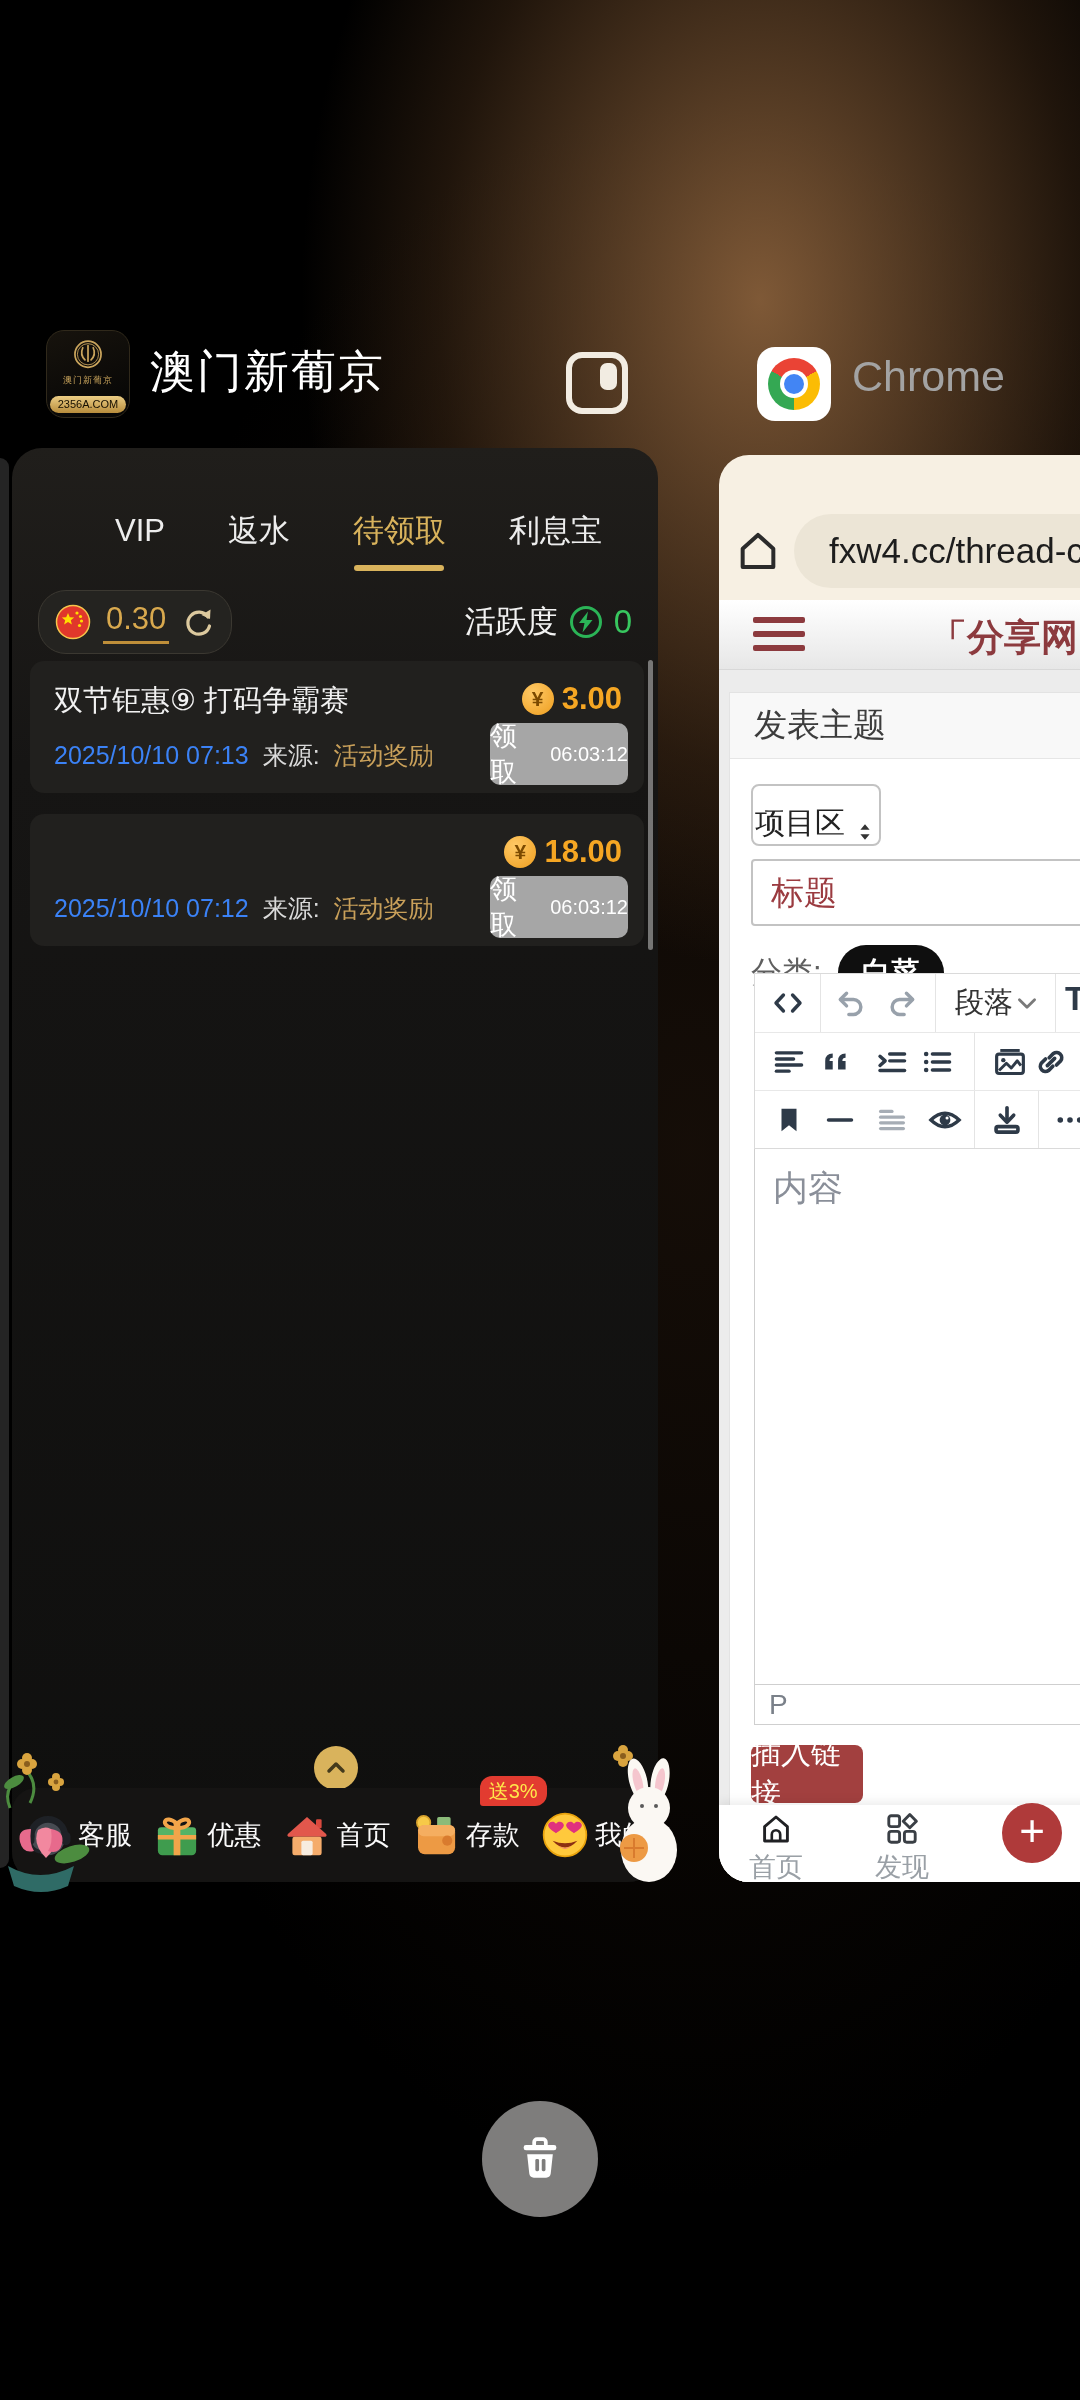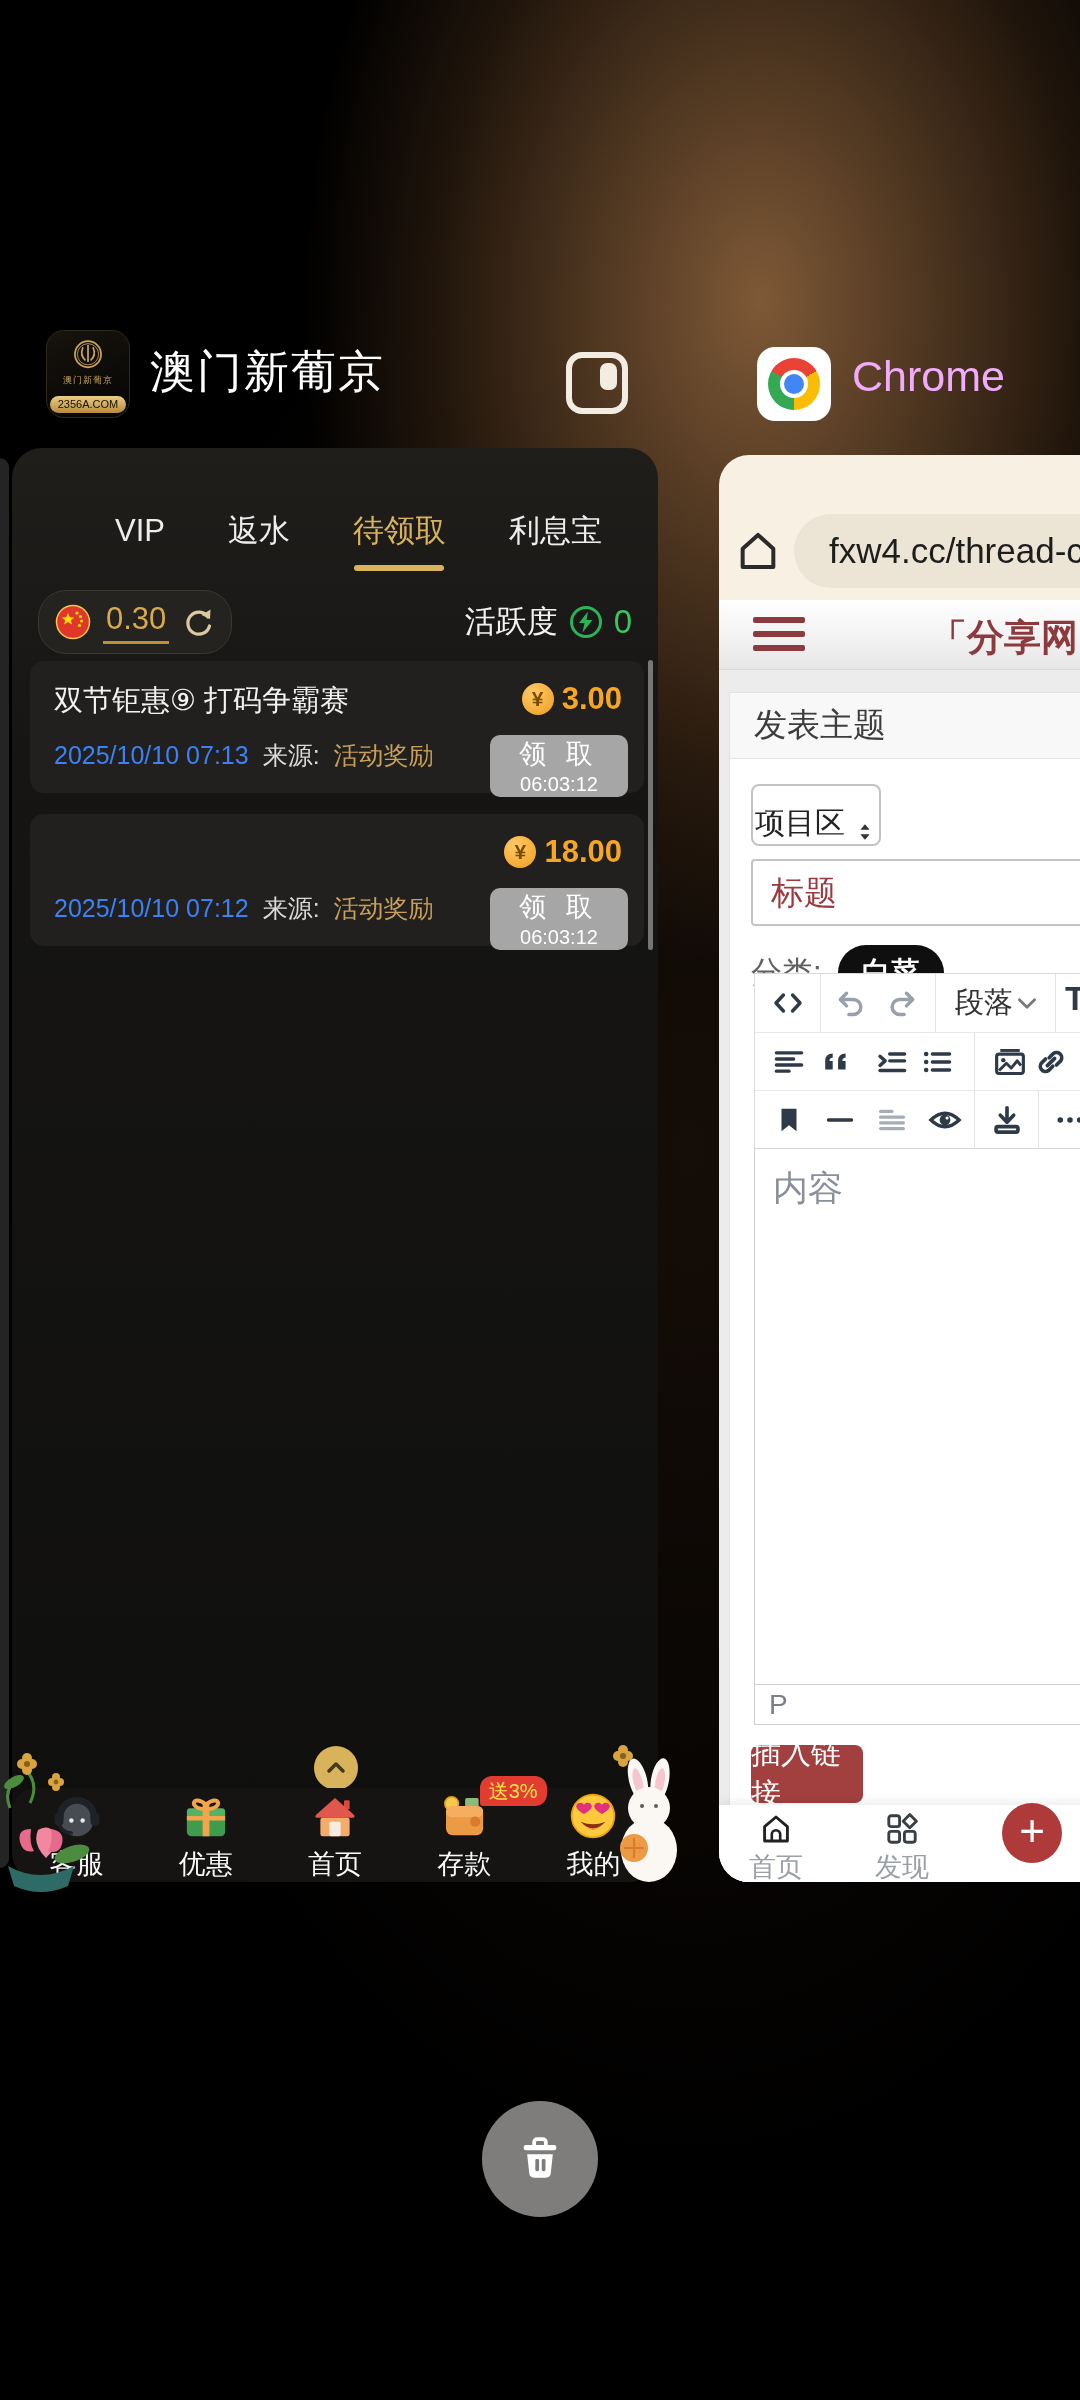--- a/index.html
+++ b/index.html
@@ -26,21 +26,21 @@
 #ffWin{left:566px;top:352px;width:62px;height:62px;border:6px solid #F2ECE2;border-radius:16px}
 #ffWin i{position:absolute;right:5px;top:5px;width:17px;height:27px;border-radius:7px;background:#F2ECE2}
 
 
 #chIcon{left:757px;top:347px;width:74px;height:74px;background:#fff;border-radius:18px;
   display:flex;align-items:center;justify-content:center}
 .chromeBall{width:52px;height:52px;border-radius:50%;position:relative;
   background:conic-gradient(from 300deg,#EA4335 0 120deg,#FBBC04 0 240deg,#34A853 0)}
 .chromeBall::before{content:"";position:absolute;inset:12px;background:#fff;border-radius:50%}
 .chromeBall::after{content:"";position:absolute;inset:16px;background:#4285F4;border-radius:50%}
-#chTitle{left:852px;top:352px;font-size:43px;color:#f0abfc}
+#chTitle{left:852px;top:352px;font-size:43px;color:#a3a3a3}
 
 
 #adjEdge{left:0;top:458px;width:9px;height:1410px;background:#242424;border-radius:0 10px 10px 0}
 
 
 #leftCard{left:12px;top:448px;width:646px;height:1434px;border-radius:30px;overflow:hidden;z-index:1;
   background:linear-gradient(180deg,#201e1b 0%,#161514 22%,#0f0f0e 100%)}
 .tabsRow{position:absolute;left:0;top:44px;width:100%;height:78px;display:flex;align-items:center;padding:0 20px}
 .tab{color:#ededed;font-size:31px;margin-left:63px;position:relative;white-space:nowrap}
 .tabClip{width:52px;overflow:hidden;margin-left:20px}
@@ -54,29 +54,29 @@
 .actLbl{color:#f2f2f2;font-size:31px}
 .actVal{color:#38C75F;font-size:33px}
 .rc{position:absolute;left:18px;width:614px;height:132px;background:#21201e;border-radius:14px;padding:20px 24px}
 .rcTitle{color:#f2f2f2;font-size:29px}
 .rcAmtWrap{position:absolute;right:22px;top:20px;display:flex;align-items:center;gap:8px}
 .coin{width:32px;height:32px;border-radius:50%;background:radial-gradient(circle at 35% 30%,#FFC966,#EE9E1F);
   color:#7c4a00;font-size:21px;font-weight:bold;display:flex;align-items:center;justify-content:center}
 .rcAmt{color:#F5A623;font-size:31px;font-weight:bold}
 .rcMeta{position:absolute;left:24px;top:78px;display:flex;gap:14px;font-size:25px;align-items:baseline}
 .rcTime{color:#3b82f6}.rcSrcL{color:#dadada}.rcSrcV{color:#C9A05A}
-.claim{position:absolute;right:16px;top:74px;width:138px;height:62px;background:#A6A6A6;border-radius:10px;
-  display:flex;flex-direction:column;align-items:center;justify-content:center;color:#fff}
+.claim{position:absolute;right:16px;top:62px;width:138px;height:62px;background:#A6A6A6;border-radius:10px;
+  display:flex;flex-direction:row;align-items:center;justify-content:center;color:#fff}
 .claimL{font-size:27px;letter-spacing:6px}
 .claimC{font-size:20px;margin-top:1px}
 .sbar{position:absolute;right:5px;top:212px;width:5px;height:290px;border-radius:3px;background:rgba(235,235,235,.45)}
 .collapseBtn{position:absolute;left:302px;top:1298px;width:44px;height:44px;border-radius:50%;background:#D9B35C;
   display:flex;align-items:center;justify-content:center}
 .lnav{position:absolute;left:0;right:0;bottom:0;height:94px;background:#151413;border-radius:24px 24px 0 0;display:flex}
-.lnavItem{flex:1;display:flex;flex-direction:column;align-items:center;justify-content:center;gap:3px;position:relative}
+.lnavItem{flex:1;display:flex;flex-direction:row;align-items:center;justify-content:center;gap:3px;position:relative}
 .lnavLbl{color:#fafafa;font-size:27px}
 .navBadge{position:absolute;top:-12px;left:62%;background:#E23B30;color:#FFE84A;font-size:20px;line-height:1;
   padding:5px 9px;border-radius:12px 12px 12px 3px;white-space:nowrap}
 .deco{z-index:2}
 
 
 #chCard{left:719px;top:455px;width:400px;height:1427px;background:#F7F0E3;border-radius:30px 0 0 30px;overflow:hidden;z-index:1}
 .urlRow{position:absolute;left:0;top:58px;width:100%;height:76px;display:flex;align-items:center;padding-left:16px;gap:13px}
 .urlPill{flex:1;height:74px;background:#ECE5D6;border-radius:37px;display:flex;align-items:center;padding-left:22px;gap:13px;overflow:hidden}
 .urlTxt{font-size:35px;color:#1d1d1d;white-space:nowrap}

